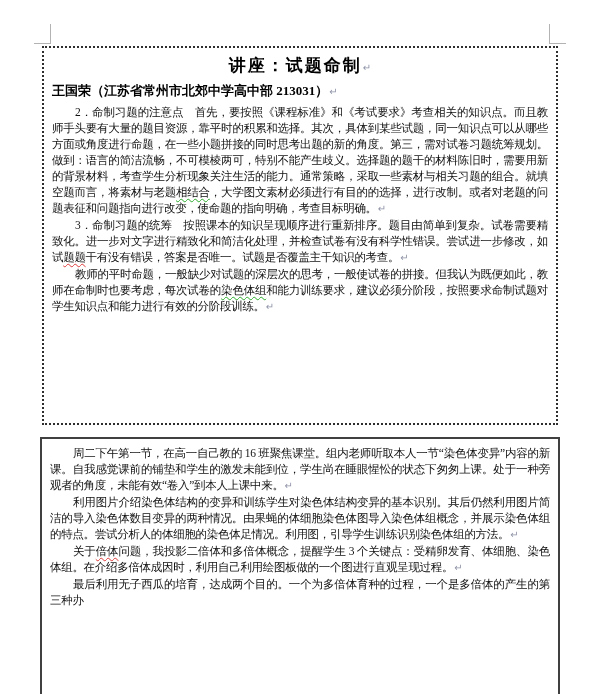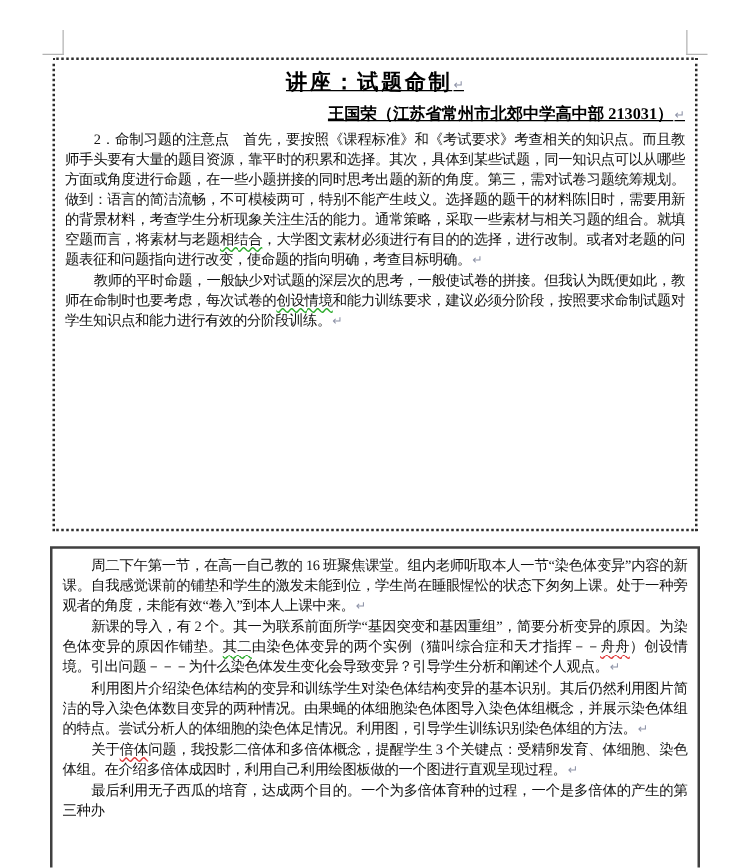--- a/index.html
+++ b/index.html
@@ -28,25 +28,25 @@
     left: 42px; top: 46px; width: 516px; height: 379px;
     border: 2px dotted #2e2e2e;
   }
   .textbox.solid {
     left: 40px; top: 437px; width: 520px; height: 290px;
     border: 2px solid #404040;
   }
 
   h1.doc-title, h2.doc-title {
     font-size: 17px; font-weight: bold; text-align: center;
-    letter-spacing: 2px; margin: 0 0 5px 0; color: #000000; text-decoration: underline;
+    letter-spacing: 2px; margin: 0 0 5px 0; color: #000000;
   }
   .doc-author {
-    font-size: 13px; font-weight: bold; text-align: right;
-    margin: 0 0 4px 0; color: #000000; text-decoration: underline;
+    font-size: 13px; font-weight: bold; text-align: left;
+    margin: 0 0 4px 0; color: #000000;
   }
   p.para {
     font-size: 11.5px; letter-spacing: -0.3px;
     line-height: 16px; margin: 0;
     text-indent: 2em; text-align: justify;
     word-break: break-all;
   }
   .pmark {
     color: #8f94a8; font-size: 10px; font-weight: normal;
     letter-spacing: 0; margin-left: 1px;
@@ -69,24 +69,24 @@
 
   <div class="crop tl-v"></div>
   <div class="crop tl-h"></div>
   <div class="crop tr-v"></div>
   <div class="crop tr-h"></div>
 
   <div class="textbox dotted">
     <h1 class="doc-title">讲座：试题命制<span class="pmark">↵</span></h1>
     <div class="doc-author">王国荣（江苏省常州市北郊中学高中部 213031）<span class="pmark">↵</span></div>
     <p class="para">2．命制习题的注意点　首先，要按照《课程标准》和《考试要求》考查相关的知识点。而且教师手头要有大量的题目资源，靠平时的积累和选择。其次，具体到某些试题，同一知识点可以从哪些方面或角度进行命题，在一些小题拼接的同时思考出题的新的角度。第三，需对试卷习题统筹规划。做到：语言的简洁流畅，不可模棱两可，特别不能产生歧义。选择题的题干的材料陈旧时，需要用新的背景材料，考查学生分析现象关注生活的能力。通常策略，采取一些素材与相关习题的组合。就填空题而言，将素材与老题<span class="sq-green">相结合</span>，大学图文素材必须进行有目的的选择，进行改制。或者对老题的问题表征和问题指向进行改变，使命题的指向明确，考查目标明确。<span class="pmark">↵</span></p>
-    <p class="para">教师的平时命题，一般缺少对试题的深层次的思考，一般使试卷的拼接。但我认为既便如此，教师在命制时也要考虑，每次试卷的<span class="sq-green">创设情境</span>和能力训练要求，建议必须分阶段，按照要求命制试题对学生知识点和能力进行有效的分阶段训练。<span class="pmark">↵</span></p>
+    <p class="para">3．命制习题的统筹　按照课本的知识呈现顺序进行重新排序。题目由简单到复杂。试卷需要精致化。进一步对文字进行精致化和简洁化处理，并检查试卷有没有科学性错误。尝试进一步修改，如试<span class="sq-red">题题</span>干有没有错误，答案是否唯一。试题是否覆盖主干知识的考查。<span class="pmark">↵</span></p>
+    <p class="para">教师的平时命题，一般缺少对试题的深层次的思考，一般使试卷的拼接。但我认为既便如此，教师在命制时也要考虑，每次试卷的<span class="sq-green">染色体组</span>和能力训练要求，建议必须分阶段，按照要求命制试题对学生知识点和能力进行有效的分阶段训练。<span class="pmark">↵</span></p>
   </div>
 
   <div class="textbox solid">
     <p class="para">周二下午第一节，在高一自己教的 16 班聚焦课堂。组内老师听取本人一节“染色体变异”内容的新课。自我感觉课前的铺垫和学生的激发未能到位，学生尚在睡眼惺忪的状态下匆匆上课。处于一种旁观者的角度，未能有效“卷入”到本人上课中来。<span class="pmark">↵</span></p>
-    <p class="para">新课的导入，有 2 个。其一为联系前面所学“基因突变和基因重组”，简要分析变异的原因。为染色体变异的原因作铺垫。<span class="sq-green">其二</span>由染色体变异的两个实例（猫叫综合症和天才指挥－－<span class="sq-red">舟舟</span>）创设情境。引出问题－－－为什么染色体发生变化会导致变异？引导学生分析和阐述个人观点。<span class="pmark">↵</span></p>
     <p class="para">利用图片介绍染色体结构的变异和训练学生对染色体结构变异的基本识别。其后仍然利用图片简洁的导入染色体数目变异的两种情况。由果蝇的体细胞染色体图导入染色体组概念，并展示染色体组的特点。尝试分析人的体细胞的染色体足情况。利用图，引导学生训练识别染色体组的方法。<span class="pmark">↵</span></p>
     <p class="para">关于<span class="sq-red">倍体</span>问题，我投影二倍体和多倍体概念，提醒学生 3 个关键点：受精卵发育、体细胞、染色体组。在介绍多倍体成因时，利用自己利用绘图板做的一个图进行直观呈现过程。<span class="pmark">↵</span></p>
     <p class="para">最后利用无子西瓜的培育，达成两个目的。一个为多倍体育种的过程，一个是多倍体的产生的第三种办</p>
   </div>
 
 </div>
 
 </body></html>

